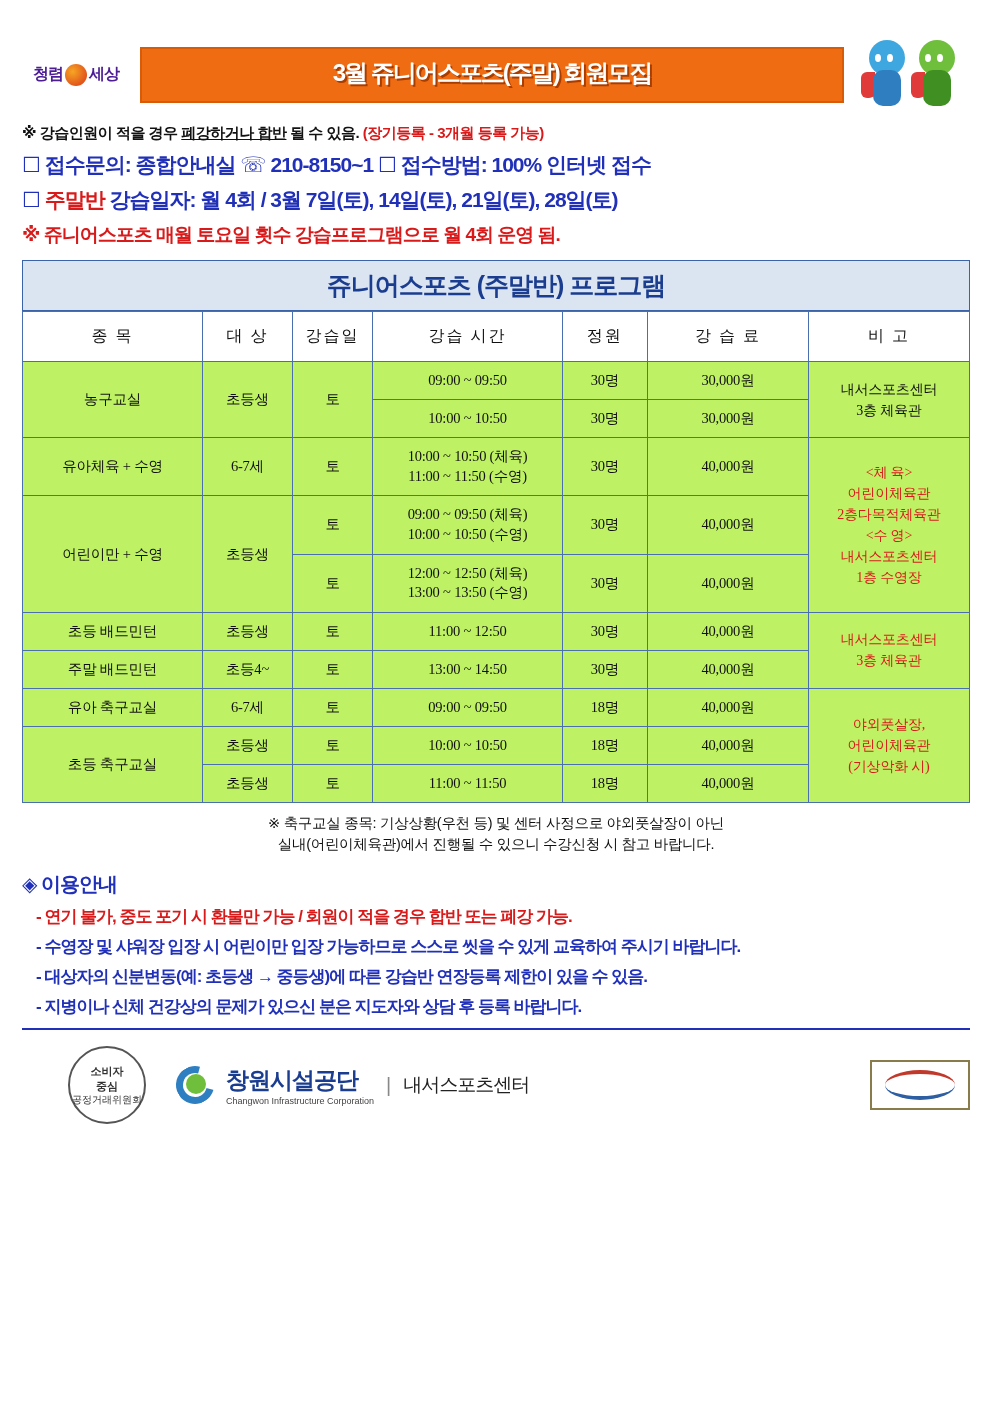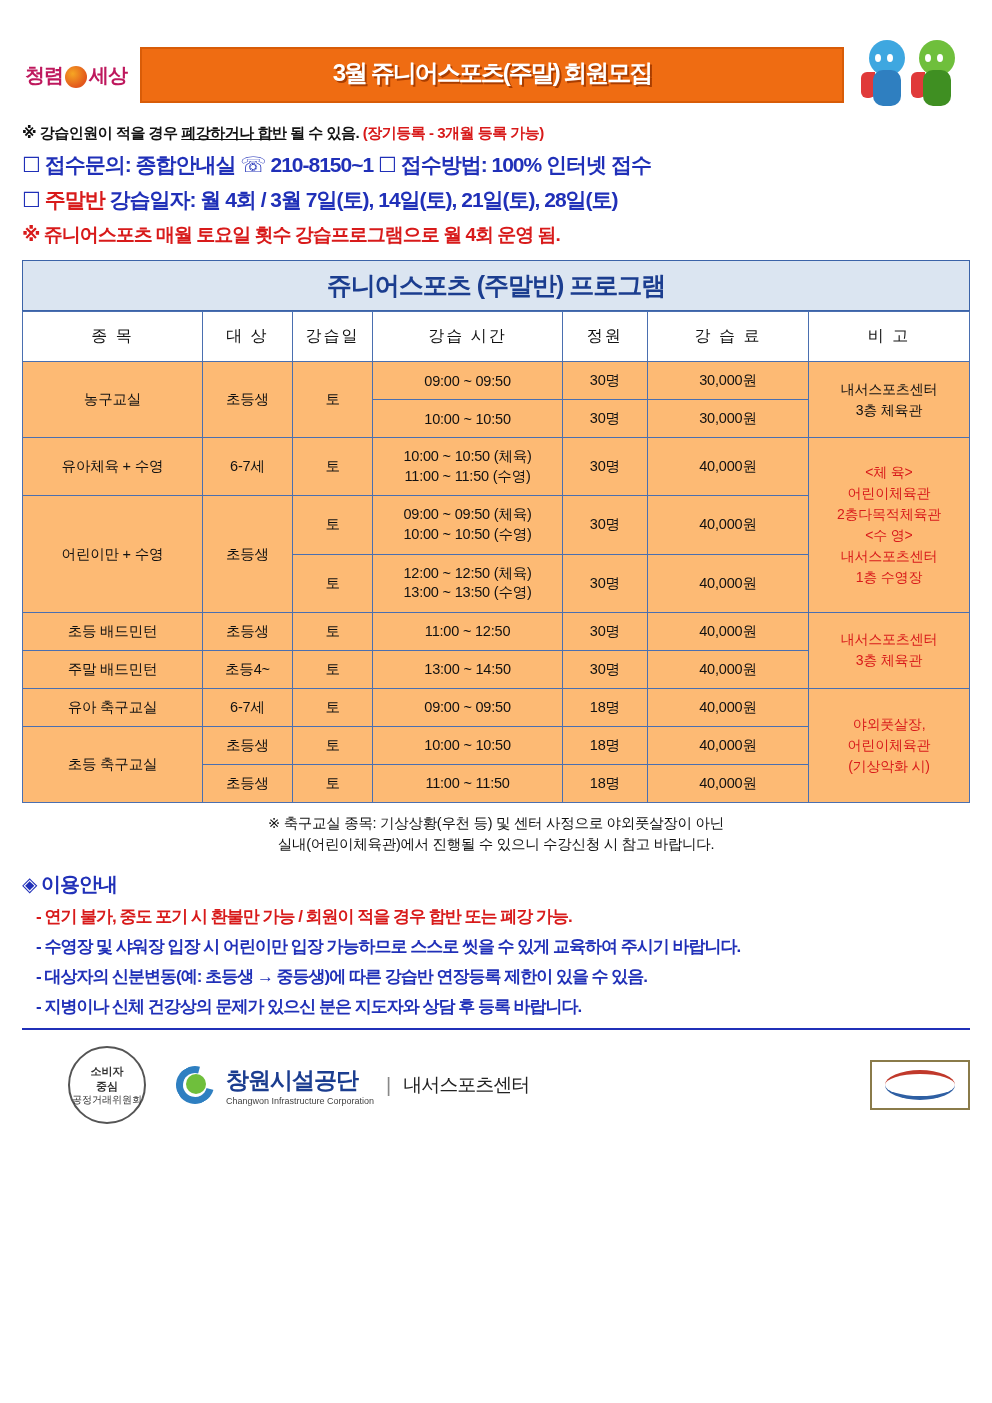--- a/index.html
+++ b/index.html
@@ -9,21 +9,21 @@
     font-family:"Liberation Sans","DejaVu Sans",sans-serif;
     color:#111;
     position:relative;
     overflow:hidden;
   }
   .page{position:relative;width:992px;height:1403px;box-sizing:border-box;padding:0 22px;}
 
   
   .header{display:flex;align-items:center;gap:10px;padding-top:40px;}
   .logo{width:108px;flex:0 0 108px;text-align:center;}
-  .logo-text{font-size:20px;font-weight:bold;color:#be185d;letter-spacing:-1px;}
+  .logo-text{font-size:16px;font-weight:bold;color:#4c1d95;letter-spacing:-1px;}
   .logo-mark{display:inline-block;width:22px;height:22px;border-radius:50%;
     background:radial-gradient(circle at 35% 35%,#f6a623,#e2561c 70%);vertical-align:middle;margin:0 2px;}
   .title-bar{
     flex:1;background:#ef6c12;color:#fff;border:2px solid #d85c08;
     text-align:center;padding:8px 0 12px;
     font-size:24px;font-weight:bold;letter-spacing:-2px;
     text-shadow:2px 2px 0 #a93d00;
   }
   .mascots{width:116px;flex:0 0 116px;display:flex;gap:6px;justify-content:center;}
   .mascot{width:44px;height:70px;position:relative;}
@@ -47,21 +47,21 @@
   .u{text-decoration:underline;}
   .note{font-size:15px;font-weight:bold;color:#111;letter-spacing:-0.5px;margin:8px 0;}
   .note .small-red{color:#d81a1a;}
   .line.sm{font-size:19px;}
 
   
   .prog-title{
     margin-top:14px;background:#dbe5f1;border:1px solid #3b63a8;color:#1b3d8f;
     text-align:center;font-size:25px;font-weight:bold;letter-spacing:-1px;padding:8px 0;
   }
-  table{width:100%;border-collapse:collapse;table-layout:fixed;background:#fdba74;}
+  table{width:100%;border-collapse:collapse;table-layout:fixed;background:#bef264;font-family:Liberation Serif, serif;}
   table, th, td{border:1px solid #4a6fb0;}
   th{background:#fff;color:#111;font-size:16px;font-weight:normal;letter-spacing:2px;padding:14px 0;}
   td{font-size:14.5px;text-align:center;color:#111;padding:9px 2px;letter-spacing:-0.2px;}
   td.sub{line-height:1.35;}
   td.remark{color:#d81a1a;font-size:14px;line-height:1.5;}
   td.remark.black{color:#111;}
 
   .foot-note{font-size:14.5px;text-align:center;margin:10px 0 4px;line-height:1.5;letter-spacing:-0.3px;}
 
   

